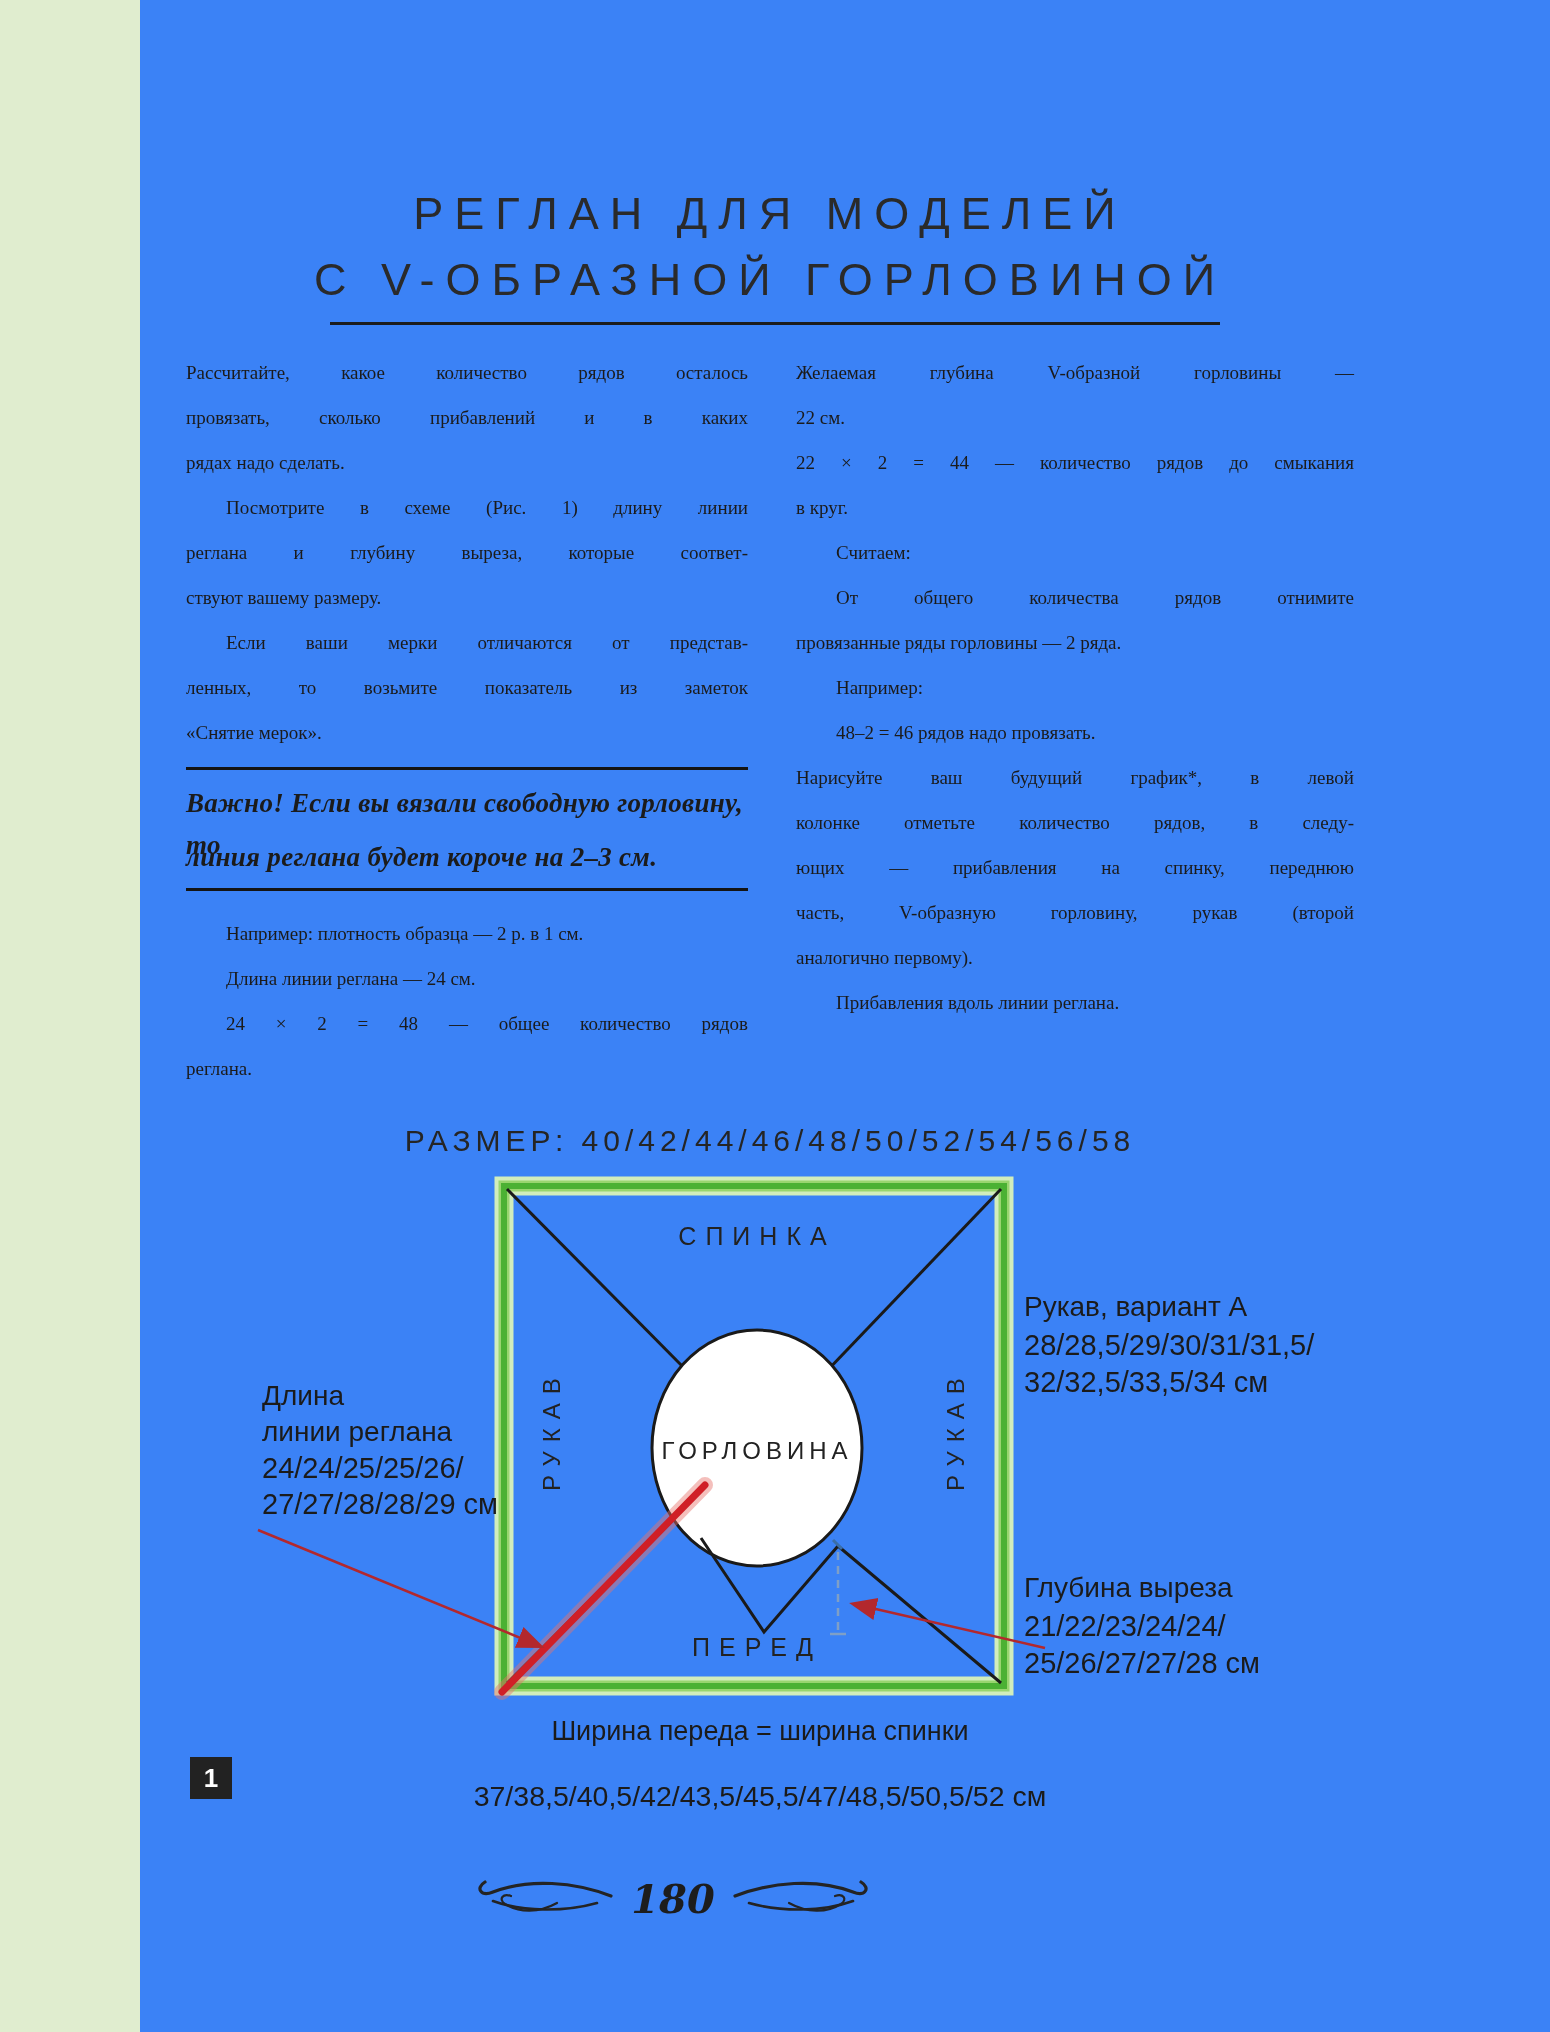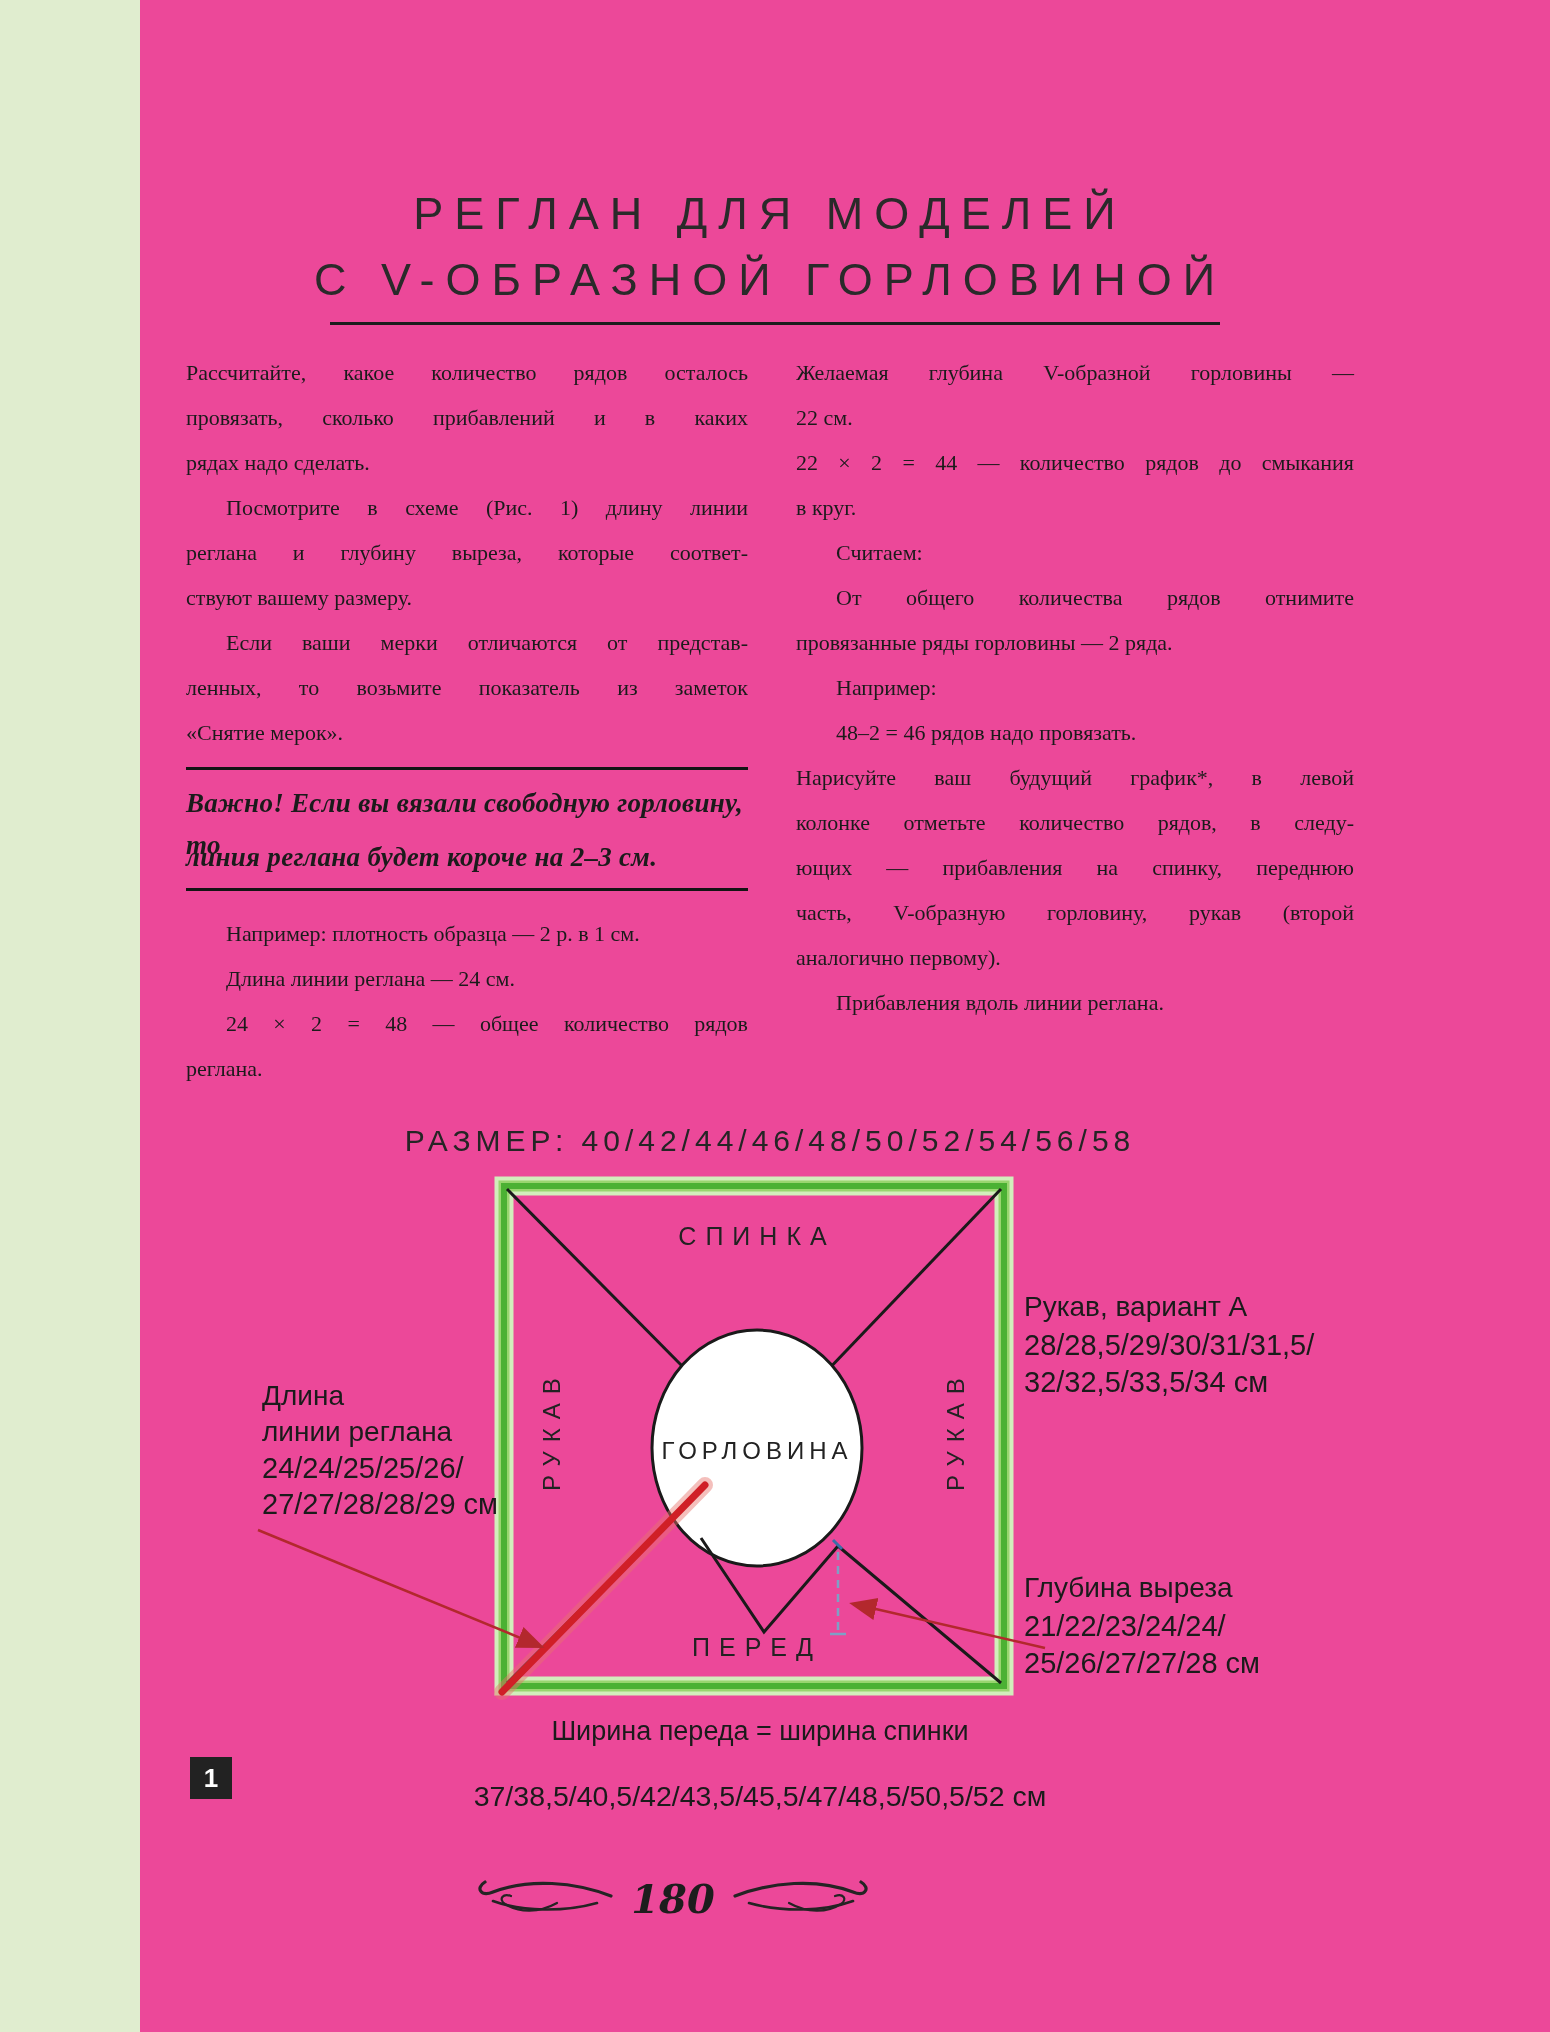--- a/index.html
+++ b/index.html
@@ -1,32 +1,32 @@
 <!DOCTYPE html>
 <html><head>
 <meta charset="utf-8">
 <style>
   html,body{margin:0;padding:0;background:#f2f2f2;}
-  .page{position:relative;width:1550px;height:2032px;background:#ec4899;
+  .page{position:relative;width:1550px;height:2032px;background:#3b82f6;
         font-family:"Liberation Serif",serif;color:#1b1b1b;overflow:hidden;margin:0 auto;}
   .edge-stripe{position:absolute;left:0;top:0;width:140px;height:100%;background:#e0edcf;}
 
   
   .title-line{position:absolute;left:190px;width:1160px;text-align:center;
       font-family:"Liberation Sans",sans-serif;font-weight:500;color:#2a2a2a;
       font-size:45px;letter-spacing:11px;white-space:nowrap;}
   .title-line-1{top:188px;}
   .title-line-2{top:254px;}
   .title-underline{position:absolute;left:330px;top:322px;width:890px;height:3px;background:#1c1c1c;}
 
   
   .col{position:absolute;top:350px;width:562px;}
   .col-left{left:186px;}
   .col-right{left:796px;width:558px;}
-  .tl{height:45px;line-height:45px;font-size:22px;
+  .tl{height:45px;line-height:45px;font-size:19px;
       text-align:justify;text-align-last:justify;font-family:Liberation Serif, serif;}
   .tl.end{text-align:left;text-align-last:left;}
   .tl.ind{text-indent:40px;}
   .rule{height:3px;background:#141414;}
   .rule-top{margin-top:12px;}
   .rule-bot{margin-top:10px;margin-bottom:20px;}
   .note-line{height:42px;line-height:42px;font-size:27px;font-style:italic;font-weight:bold;
       letter-spacing:.3px;margin-top:12px;}
   .note-line:first-of-type{margin-top:10px;}
 

